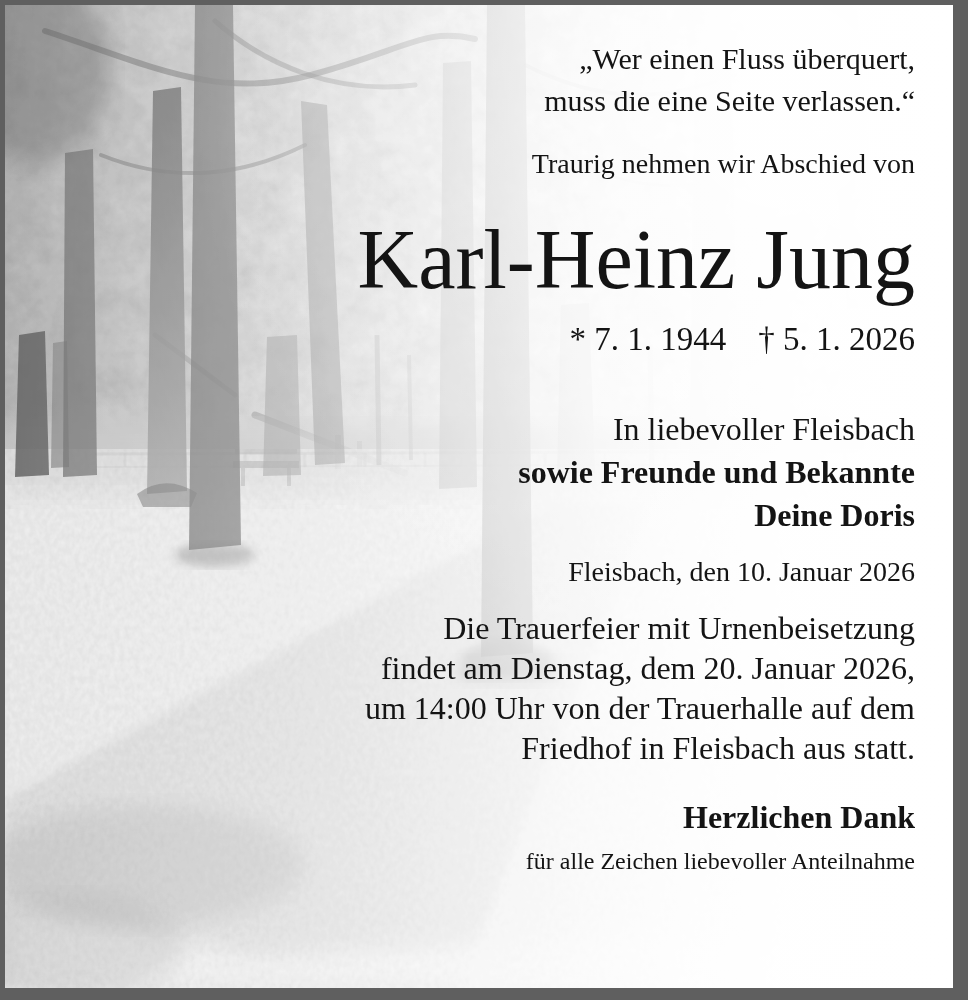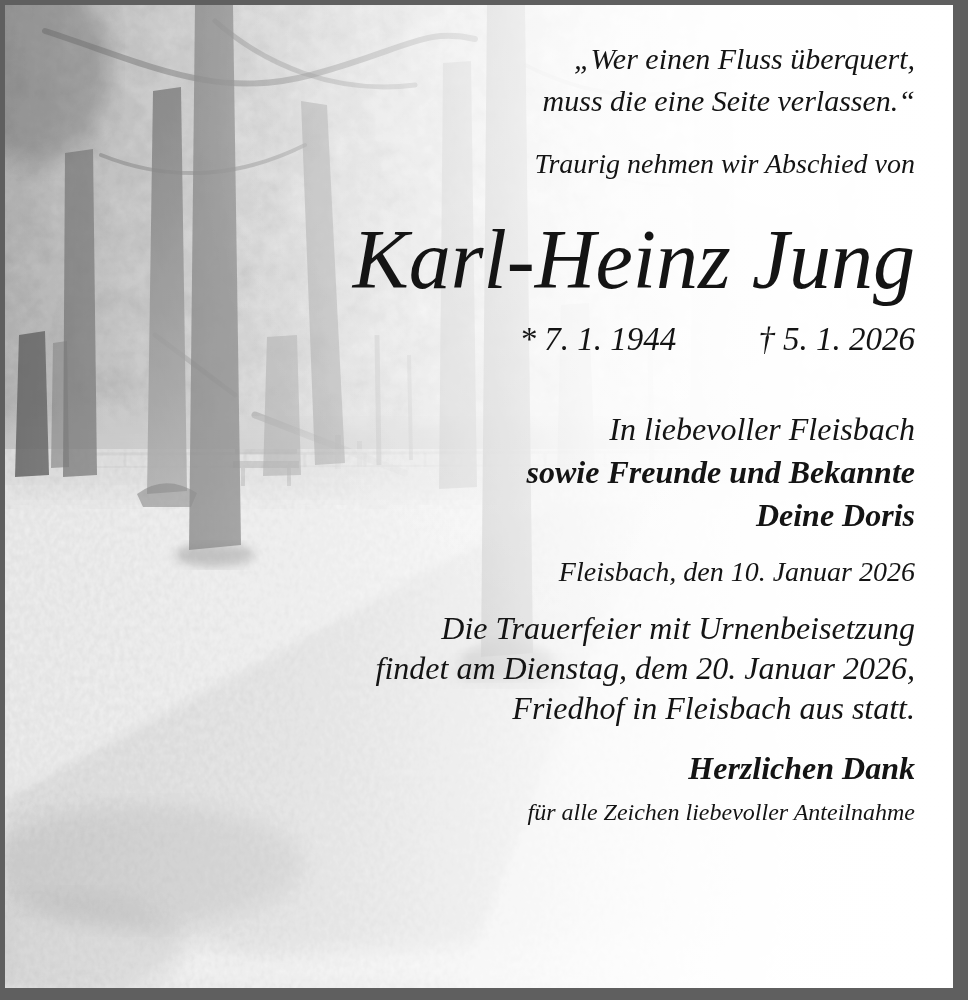--- a/index.html
+++ b/index.html
@@ -35,34 +35,33 @@
     height: 100%;
   }
   .text-layer {
     position: absolute;
     top: 0;
     left: 0;
     right: 38px;
     z-index: 2;
     text-align: right;
     color: #141414;
-    font-style: italic;
   }
   .quote-line   { font-size: 30px; line-height: 42px; }
   .quote-first  { margin-top: 33px; }
   .intro        { margin-top: 22px; font-size: 28px; line-height: 40px; }
   .name         { margin-top: 26px; font-size: 84px; line-height: 100px; white-space: nowrap; }
   .dates        { margin-top: 8px; font-size: 33px; line-height: 42px;
-                  display: flex; justify-content: flex-end; gap: 82px; }
+                  display: flex; justify-content: flex-end; gap: 32px; }
   .remembrance  { margin-top: 48px; font-size: 32px; line-height: 43px; }
   .mourner      { font-size: 32px; line-height: 43px; font-weight: bold; }
   .place        { margin-top: 14px; font-size: 28px; line-height: 42px; }
   .service      { margin-top: 15px; }
   .service-line { font-size: 32px; line-height: 40px; }
-  .thanks-h     { margin-top: 19px; font-size: 32px; line-height: 43px; font-weight: bold; }
+  .thanks-h     { margin-top: 28px; font-size: 32px; line-height: 43px; font-weight: bold; }
   .thanks-line  { font-size: 24px; line-height: 40px; }
   .thanks-first { margin-top: 2px; }
 </style>
 </head>
 <body>
 
 <div class="frame" style="background: rgb(95, 95, 95);">
   <div class="inner" style="background: rgb(255, 255, 255);">
 
     <div class="photo">
@@ -218,20 +217,21 @@
 
       <div class="remembrance">In liebevoller Fleisbach</div>
       <div class="mourner">sowie Freunde und Bekannte</div>
       <div class="mourner">Deine Doris</div>
 
       <div class="place">Fleisbach, den 10. Januar 2026</div>
 
       <div class="service">
         <div class="service-line">Die Trauerfeier mit Urnenbeisetzung</div>
         <div class="service-line">findet am Dienstag, dem 20. Januar 2026,</div>
+        <div class="service-line">um 14:00 Uhr von der Trauerhalle auf dem</div>
         <div class="service-line">Friedhof in Fleisbach aus statt.</div>
       </div>
 
       <div class="thanks-h">Herzlichen Dank</div>
       <div class="thanks-line thanks-first">für alle Zeichen liebevoller Anteilnahme</div>
     </div>
 
   </div>
 </div>
 

